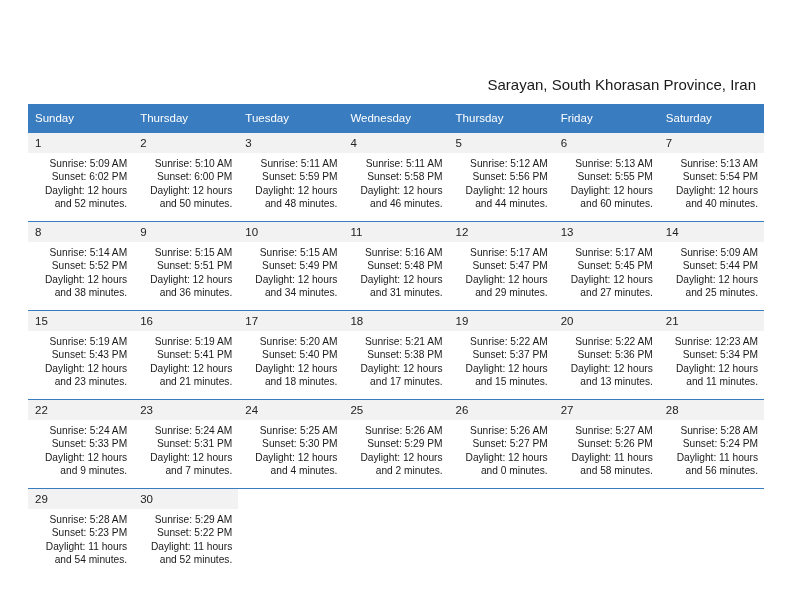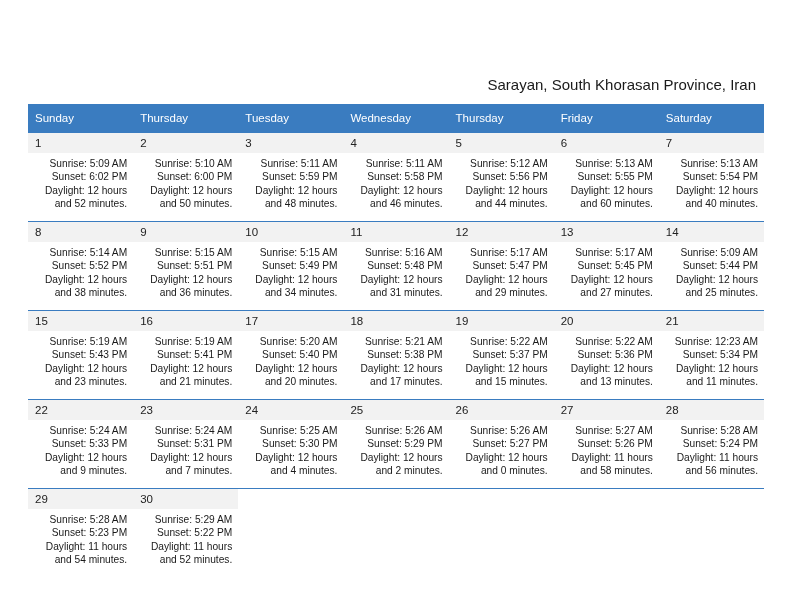--- a/index.html
+++ b/index.html
@@ -316,21 +316,21 @@
                 <div>Daylight: 12 hours</div>
                 <div>and 21 minutes.</div>
               </div>
             </td>
             <td class="daycell weekstart">
               <div class="daynum">17</div>
               <div class="info">
                 <div>Sunrise: 5:20 AM</div>
                 <div>Sunset: 5:40 PM</div>
                 <div>Daylight: 12 hours</div>
-                <div>and 20 minutes.</div>
+                <div>and 18 minutes.</div>
               </div>
             </td>
             <td class="daycell weekstart">
               <div class="daynum">18</div>
               <div class="info">
                 <div>Sunrise: 5:21 AM</div>
                 <div>Sunset: 5:38 PM</div>
                 <div>Daylight: 12 hours</div>
                 <div>and 17 minutes.</div>
               </div>

